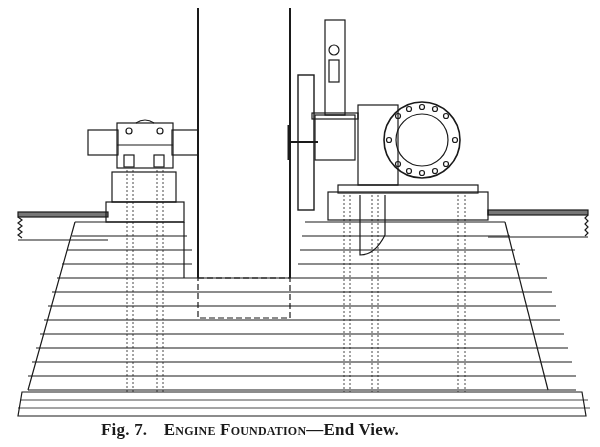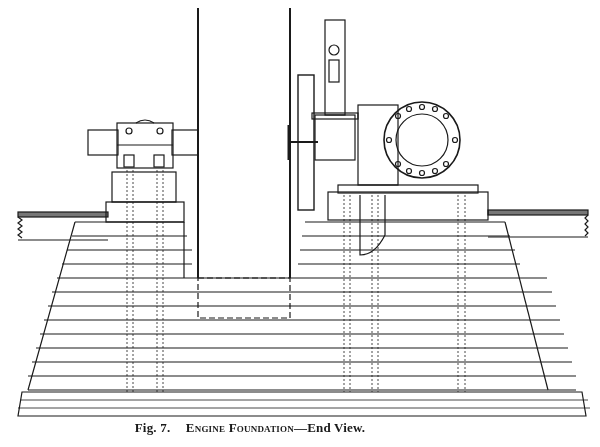--- a/index.html
+++ b/index.html
@@ -1,18 +1,18 @@
 <!DOCTYPE html>
 <html><head>
 <meta charset="utf-8">
 <style>
   html, body { margin:0; padding:0; background:#ffffff; }
   body { width:600px; height:447px; position:relative; overflow:hidden; font-family:"Liberation Serif","DejaVu Serif",serif; }
   #figure { position:absolute; left:0; top:0; width:600px; height:420px; }
-  #caption { position:absolute; left:0; top:420px; width:500px; text-align:center; font-size:13px; font-weight:bold; color:#1a1a1a; letter-spacing:0.2px; }
+  #caption { position:absolute; left:0; top:420px; width:500px; text-align:center; font-size:17px; font-weight:bold; color:#1a1a1a; letter-spacing:0.2px; }
   #caption .fig { margin-right:12px; }
   #caption .sc { font-variant:small-caps; }
 </style>
 </head>
 <body>
 
 <svg id="figure" viewBox="0 0 600 420" xmlns="http://www.w3.org/2000/svg">
   <g fill="none" stroke="#1a1a1a" stroke-width="1.2">
 
     <g>

